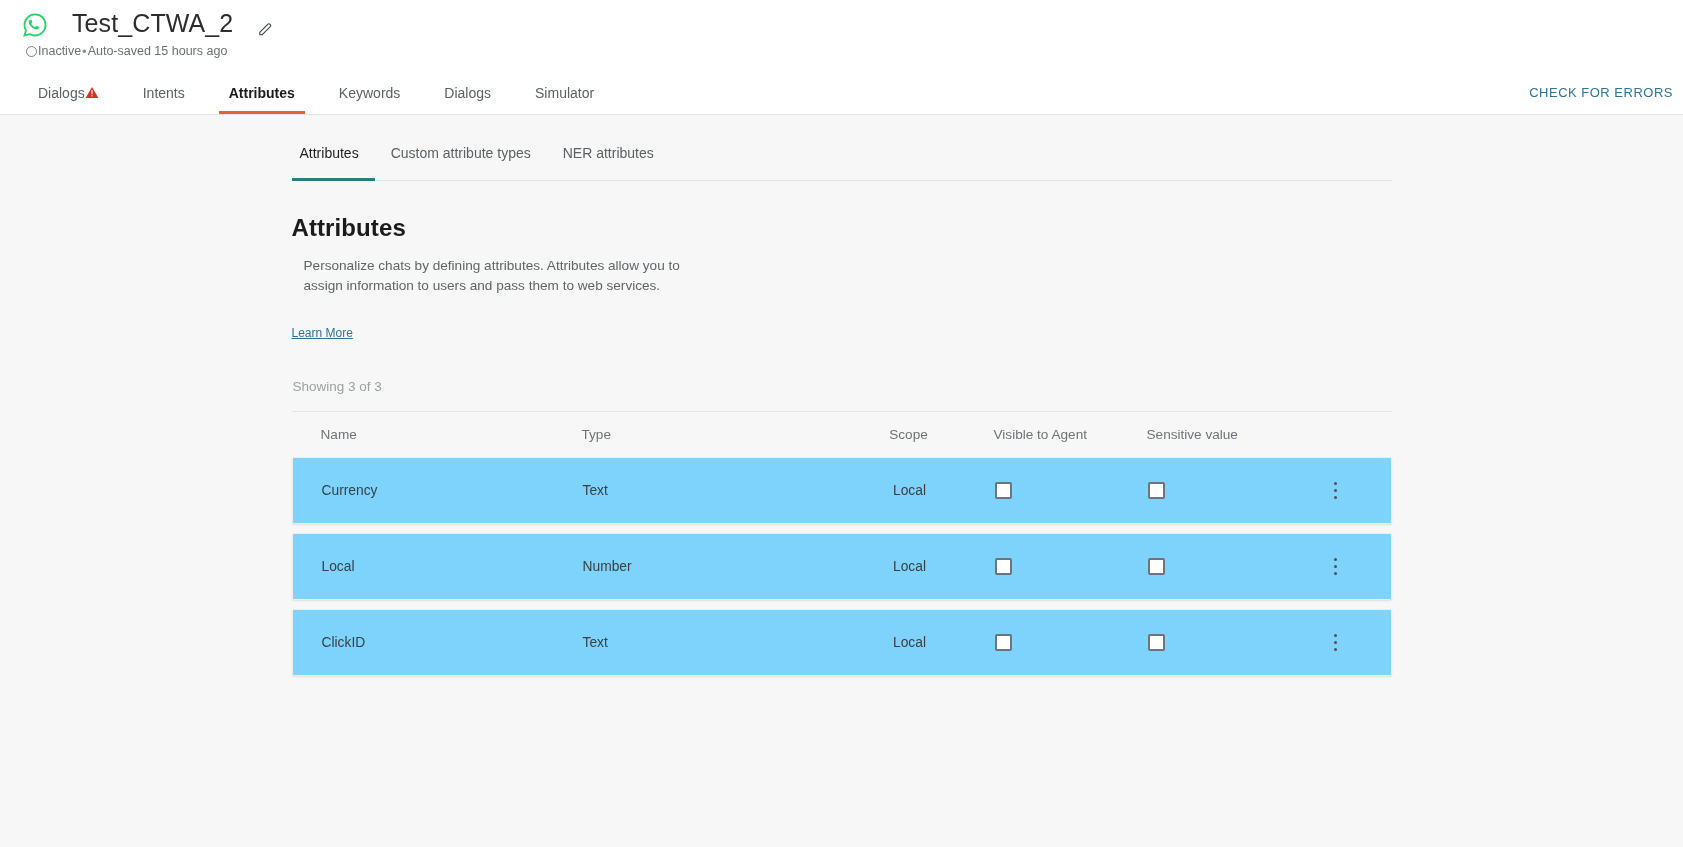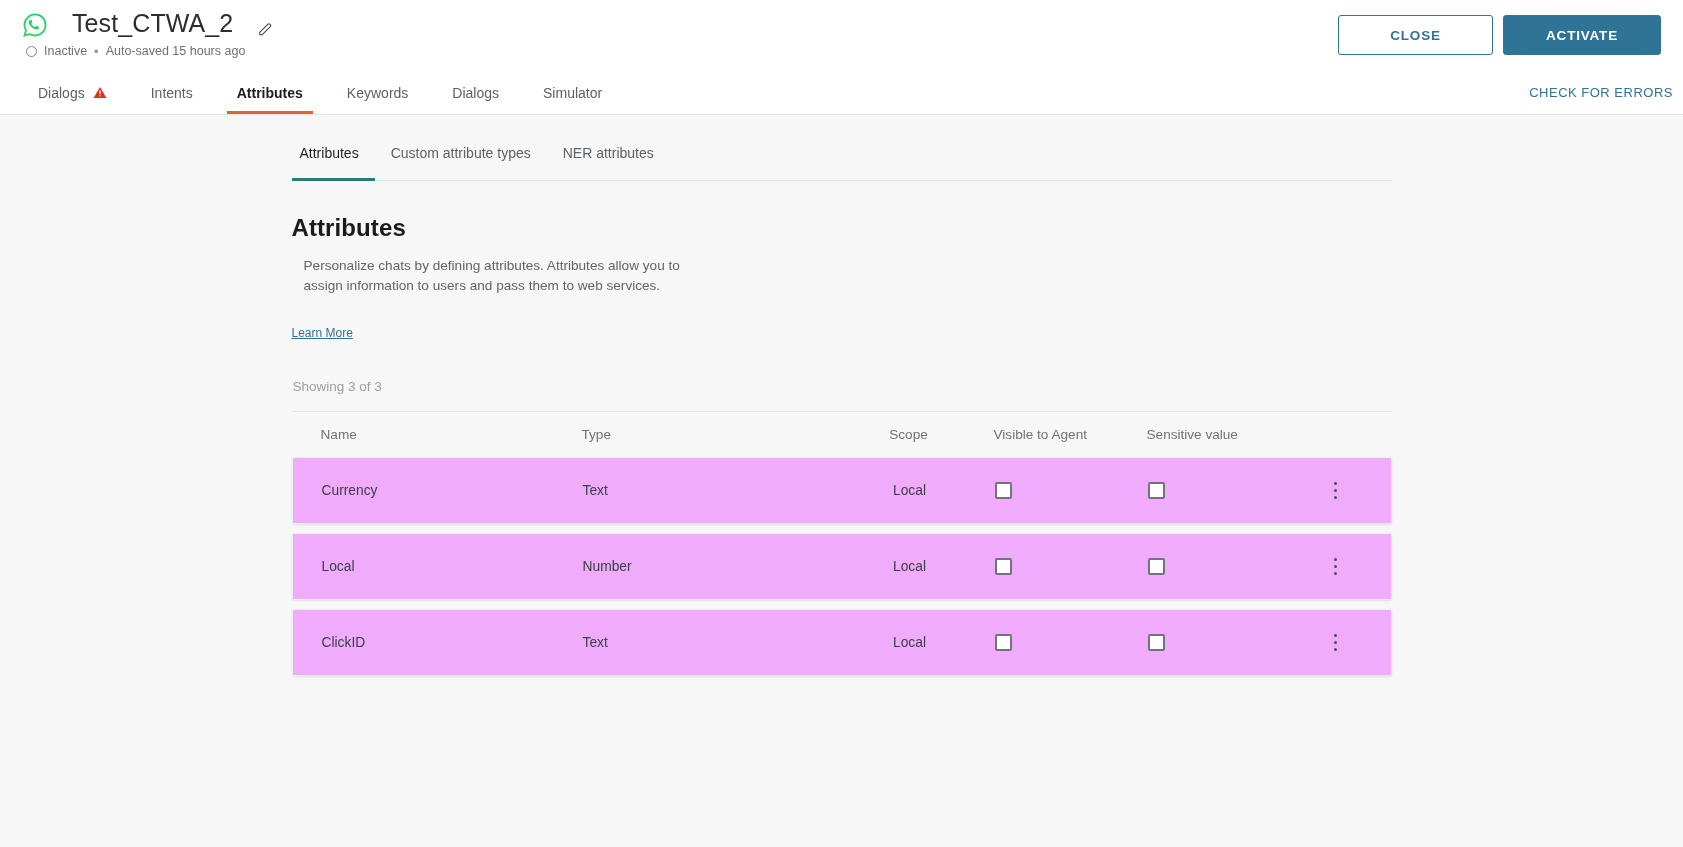--- a/index.html
+++ b/index.html
@@ -31,21 +31,21 @@
     font-weight: 400;
     color: #2d2d2d;
     letter-spacing: 0.1px;
     line-height: 30px;
     white-space: nowrap;
   }
   .edit-icon { width: 17px; height: 17px; display: block; cursor: pointer; }
   .status-row {
     display: flex;
     align-items: center;
-    gap: 7px;
+    gap: 1px;
     margin-top: 6px;
     margin-left: 4px;
     font-size: 12.5px;
     color: #6b7176;
   }
   .status-circle {
     width: 11px; height: 11px;
     border: 1.4px solid #7c8287;
     border-radius: 50%;
     display: inline-block;
@@ -91,21 +91,20 @@
     display: flex;
     align-items: stretch;
     justify-content: space-between;
     padding: 0 22px 0 26px;
     position: relative;
   }
   .nav-tabs { display: flex; align-items: stretch; gap: 0; }
   .nav-tab {
     display: flex;
     align-items: center;
-    gap: 8px;
     padding: 0 22px;
     font-size: 14px;
     color: #5b6166;
     cursor: pointer;
     position: relative;
     white-space: nowrap;
   }
   .nav-tab:first-child { padding-left: 12px; }
   .nav-tab.active { color: #1c1c1c; font-weight: bold; }
   .nav-tab.active::after {
@@ -228,21 +227,21 @@
   .col-type   { width: 242px; }
   .col-scope  { width: 170px; text-align: center; }
   .col-vis    { width: 153px; }
   .col-sens   { width: 160px; }
   .col-menu   { width: 56px; display: flex; justify-content: center; }
 
   .row {
     display: flex;
     align-items: center;
     height: 67px;
-    background: #f0abfc;
+    background: #7dd3fc;
     border: 1px solid #eceded;
     border-radius: 2px;
     box-shadow: 0 1px 2px rgba(0,0,0,0.10);
     margin-bottom: 9px;
     font-size: 13.8px;
     color: #3a4043;
   }
   .chk {
     width: 17px; height: 17px;
     border: 2px solid #6e7478;
@@ -286,24 +285,20 @@
       </span>
     </div>
     <div class="status-row">
       <span class="status-circle"></span>
       <span>Inactive</span>
       <span class="dot-sep">•</span>
       <span>Auto-saved 15 hours ago</span>
     </div>
   </div>
 
-  <div class="header-actions">
-    <button class="btn btn-outline">CLOSE</button>
-    <button class="btn btn-filled">ACTIVATE</button>
-  </div>
 </div>
 
 <div class="navbar">
   <div class="nav-tabs">
     <div class="nav-tab">
       <span>Dialogs</span>
       <span>
         <svg class="warn-icon" viewBox="0 0 24 22" xmlns="http://www.w3.org/2000/svg">
           <path d="M12 1.5 23 20.5H1z" fill="#d93025"></path>
           <rect x="11" y="7" width="2" height="7" fill="#fff"></rect>

